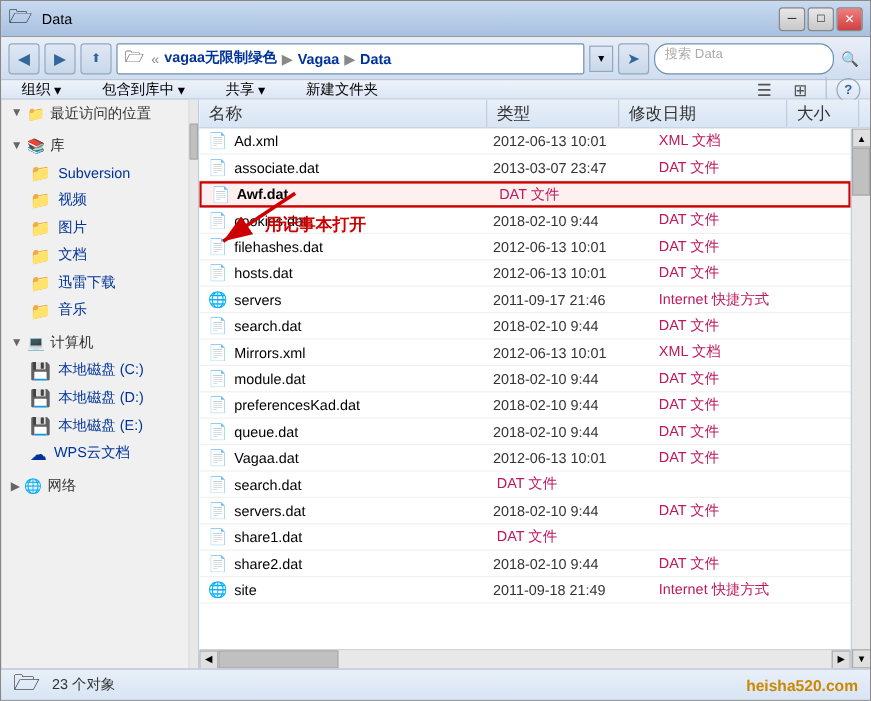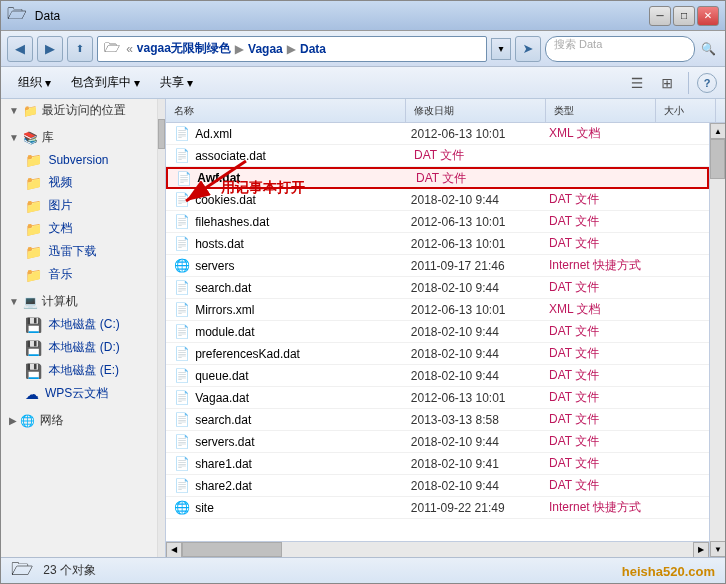--- a/index.html
+++ b/index.html
@@ -149,27 +149,27 @@
       height: 26px;
       display: flex;
       align-items: center;
       justify-content: center;
       cursor: pointer;
       color: #336699;
     }
 
     
     .toolbar {
-      height: 32px;
+      height: 16px;
       background: linear-gradient(to bottom, #eef3fa, #dce6f4);
       border-bottom: 1px solid #b8c8dc;
       display: flex;
       align-items: center;
       padding: 0 8px;
-      gap: 2px;
+      gap: 16px;
     }
     .toolbar-btn {
       height: 26px;
       padding: 0 8px;
       background: transparent;
       border: 1px solid transparent;
       border-radius: 3px;
       cursor: pointer;
       display: flex;
       align-items: center;
@@ -268,21 +268,21 @@
     .column-headers {
       display: flex;
       align-items: center;
       height: 24px;
       background: linear-gradient(to bottom, #e8eff8, #d8e5f4);
       border-bottom: 1px solid #c0cce0;
       padding: 0;
     }
     .col-header {
       padding: 0 8px;
-      font-size: 10px;
+      font-size: 14px;
       color: #333;
       border-right: 1px solid #c0cce0;
       height: 100%;
       display: flex;
       align-items: center;
       cursor: pointer;
       white-space: nowrap;
       font-family: Liberation Mono, monospace;
     }
     .col-name { width: 240px; }
@@ -513,20 +513,23 @@
       <span>▾</span>
     </div>
     <div class="toolbar-btn">
       <span>包含到库中</span>
       <span>▾</span>
     </div>
     <div class="toolbar-btn">
       <span>共享</span>
       <span>▾</span>
     </div>
+    <div class="toolbar-btn">
+      <span>新建文件夹</span>
+    </div>
     <div class="toolbar-right">
       <div class="view-btn">☰</div>
       <div class="view-btn">⊞</div>
       <div class="toolbar-separator"></div>
       <div class="help-btn">?</div>
     </div>
   </div>
 
   <div class="main-content">
 
@@ -607,42 +610,43 @@
       </div>
       <div class="sidebar-vscroll">
         <div class="sidebar-vscroll-thumb"></div>
       </div>
     </div>
 
     <div class="file-list-area">
 
       <div class="column-headers">
         <div class="col-header col-name">名称</div>
+        <div class="col-header col-type">类型</div>
         <div class="col-header col-date">修改日期</div>
-        <div class="col-header col-type">类型</div>
         <div class="col-header col-size">大小</div>
       </div>
 
       <div class="file-list-wrapper">
         <div class="file-list-scroll">
           <div class="file-list" id="file-list">
               <div class="file-row">
                 <div class="file-cell name-cell">
                   <span class="file-icon">📄</span>
                   <span>Ad.xml</span>
                 </div>
                 <div class="file-cell date-cell">2012-06-13 10:01</div>
                 <div class="file-cell type-cell">XML 文档</div>
                 <div class="file-cell size-cell"></div>
               </div>
               <div class="file-row">
                 <div class="file-cell name-cell">
                   <span class="file-icon">📄</span>
                   <span>associate.dat</span>
                 </div>
+                <div class="file-cell date-cell">2013-03-07 23:47</div>
                 <div class="file-cell type-cell">DAT 文件</div>
                 <div class="file-cell size-cell"></div>
               </div>
               <div class="file-row highlighted">
                 <div class="file-cell name-cell">
                   <span class="file-icon">📄</span>
                   <span style="color: rgb(0, 0, 0); font-weight: bold;">Awf.dat</span>
                 </div>
                 <div class="file-cell type-cell">DAT 文件</div>
                 <div class="file-cell size-cell"></div>
@@ -735,57 +739,55 @@
                 </div>
                 <div class="file-cell date-cell">2012-06-13 10:01</div>
                 <div class="file-cell type-cell">DAT 文件</div>
                 <div class="file-cell size-cell"></div>
               </div>
               <div class="file-row">
                 <div class="file-cell name-cell">
                   <span class="file-icon">📄</span>
                   <span>search.dat</span>
                 </div>
-                <div class="file-cell date-cell">2013-03-13 8:58</div>
                 <div class="file-cell type-cell">DAT 文件</div>
                 <div class="file-cell size-cell"></div>
               </div>
               <div class="file-row">
                 <div class="file-cell name-cell">
                   <span class="file-icon">📄</span>
                   <span>servers.dat</span>
                 </div>
                 <div class="file-cell date-cell">2018-02-10 9:44</div>
                 <div class="file-cell type-cell">DAT 文件</div>
                 <div class="file-cell size-cell"></div>
               </div>
               <div class="file-row">
                 <div class="file-cell name-cell">
                   <span class="file-icon">📄</span>
                   <span>share1.dat</span>
                 </div>
-                <div class="file-cell date-cell">2018-02-10 9:41</div>
                 <div class="file-cell type-cell">DAT 文件</div>
                 <div class="file-cell size-cell"></div>
               </div>
               <div class="file-row">
                 <div class="file-cell name-cell">
                   <span class="file-icon">📄</span>
                   <span>share2.dat</span>
                 </div>
                 <div class="file-cell date-cell">2018-02-10 9:44</div>
                 <div class="file-cell type-cell">DAT 文件</div>
                 <div class="file-cell size-cell"></div>
               </div>
               <div class="file-row">
                 <div class="file-cell name-cell">
                   <span class="file-icon">🌐</span>
                   <span>site</span>
                 </div>
-                <div class="file-cell date-cell">2011-09-22 21:49</div>
+                <div class="file-cell date-cell">2011-09-18 21:49</div>
                 <div class="file-cell type-cell">Internet 快捷方式</div>
                 <div class="file-cell size-cell"></div>
               </div>
             </div>
 
           <div class="hscroll">
             <div class="hscroll-btn">◀</div>
             <div class="hscroll-track">
               <div class="hscroll-thumb"></div>
             </div>

